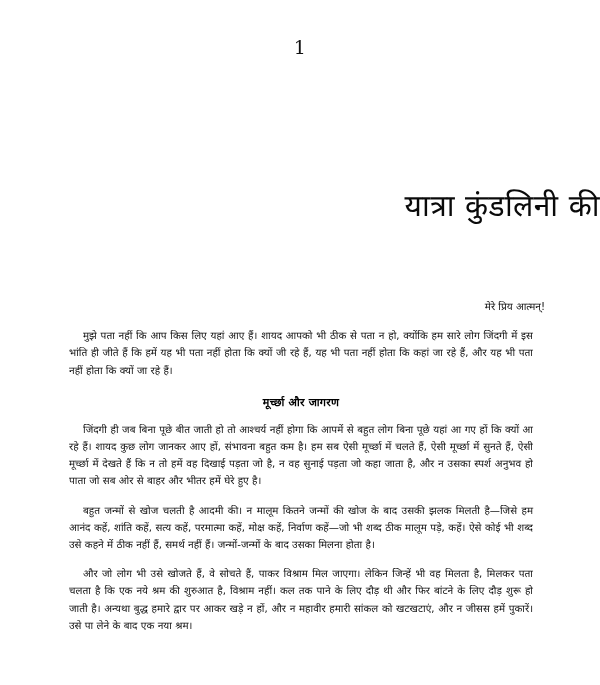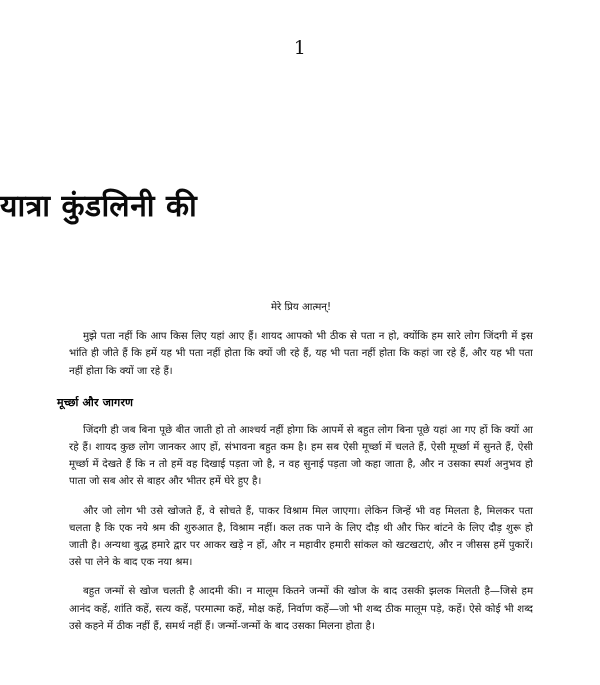--- a/index.html
+++ b/index.html
@@ -25,59 +25,59 @@
     font-family: "DejaVu Serif", "Liberation Serif", serif;
     font-size: 19px;
     color: #111111;
     letter-spacing: 0.5px;
   }
   .chapter-title {
     position: absolute;
     top: 166px;
     left: 0;
     width: 600px;
-    text-align: left;
+    text-align: right;
     font-size: 30px;
-    font-weight: 700;
+    font-weight: 400;
     color: #0a0a0a;
     letter-spacing: 0.5px;
     line-height: 1.3;
   }
   .body-block {
     position: absolute;
     top: 298px;
     left: 57px;
     width: 488px;
   }
   .salutation {
     font-size: 10.2px;
     line-height: 17.2px;
     color: #111111;
     margin: 0 0 8px 0;
-    text-align: center;
+    text-align: right;
   }
   p.para {
     font-size: 10.2px;
     line-height: 17.2px;
     color: #111111;
     margin: 12px;
     text-align: justify;
     text-justify: inter-word;
     text-indent: 14px;
     word-spacing: 0.1px;
   }
   p.para:last-child {
     text-align: justify;
   }
   .section-heading {
     font-size: 11px;
     font-weight: 700;
     color: #000000;
     margin: 15px 0 1px 0;
-    text-align: left;
+    text-align: center;
     letter-spacing: 0.2px;
   }
 </style>
 </head>
 <body>
 
 <div class="page">
 
   <div class="page-number">1</div>
 
@@ -87,19 +87,19 @@
 
     <div class="salutation">मेरे प्रिय आत्मन्!</div>
 
     <p class="para">मुझे पता नहीं कि आप किस लिए यहां आए हैं। शायद आपको भी ठीक से पता न हो, क्योंकि हम सारे लोग जिंदगी में इस भांति ही जीते हैं कि हमें यह भी पता नहीं होता कि क्यों जी रहे हैं, यह भी पता नहीं होता कि कहां जा रहे हैं, और यह भी पता नहीं होता कि क्यों जा रहे हैं।</p>
 
     <div class="section-heading">मूर्च्छा और जागरण</div>
 
     <p class="para">जिंदगी ही जब बिना पूछे बीत जाती हो तो आश्चर्य नहीं होगा कि आपमें से बहुत लोग बिना पूछे यहां आ गए हों कि क्यों आ रहे हैं। शायद कुछ लोग जानकर आए हों, संभावना बहुत कम है। हम सब ऐसी मूर्च्छा में चलते हैं, ऐसी मूर्च्छा में सुनते हैं, ऐसी मूर्च्छा में देखते हैं कि न तो हमें वह दिखाई पड़ता जो है, न वह सुनाई पड़ता जो कहा जाता है, और न उसका स्पर्श अनुभव हो पाता जो सब ओर से बाहर और भीतर हमें घेरे हुए है।</p>
 
 
+    <p class="para">बहुत जन्मों से खोज चलती है आदमी की। न मालूम कितने जन्मों की खोज के बाद उसकी झलक मिलती है—जिसे हम आनंद कहें, शांति कहें, सत्य कहें, परमात्मा कहें, मोक्ष कहें, निर्वाण कहें—जो भी शब्द ठीक मालूम पड़े, कहें। ऐसे कोई भी शब्द उसे कहने में ठीक नहीं हैं, समर्थ नहीं हैं। जन्मों-जन्मों के बाद उसका मिलना होता है।</p>
+
     <p class="para">और जो लोग भी उसे खोजते हैं, वे सोचते हैं, पाकर विश्राम मिल जाएगा। लेकिन जिन्हें भी वह मिलता है, मिलकर पता चलता है कि एक नये श्रम की शुरुआत है, विश्राम नहीं। कल तक पाने के लिए दौड़ थी और फिर बांटने के लिए दौड़ शुरू हो जाती है। अन्यथा बुद्ध हमारे द्वार पर आकर खड़े न हों, और न महावीर हमारी सांकल को खटखटाएं, और न जीसस हमें पुकारें। उसे पा लेने के बाद एक नया श्रम।</p>
-
-    <p class="para">बहुत जन्मों से खोज चलती है आदमी की। न मालूम कितने जन्मों की खोज के बाद उसकी झलक मिलती है—जिसे हम आनंद कहें, शांति कहें, सत्य कहें, परमात्मा कहें, मोक्ष कहें, निर्वाण कहें—जो भी शब्द ठीक मालूम पड़े, कहें। ऐसे कोई भी शब्द उसे कहने में ठीक नहीं हैं, समर्थ नहीं हैं। जन्मों-जन्मों के बाद उसका मिलना होता है।</p>
 
   </div>
 
 </div>
 
 </body></html>

